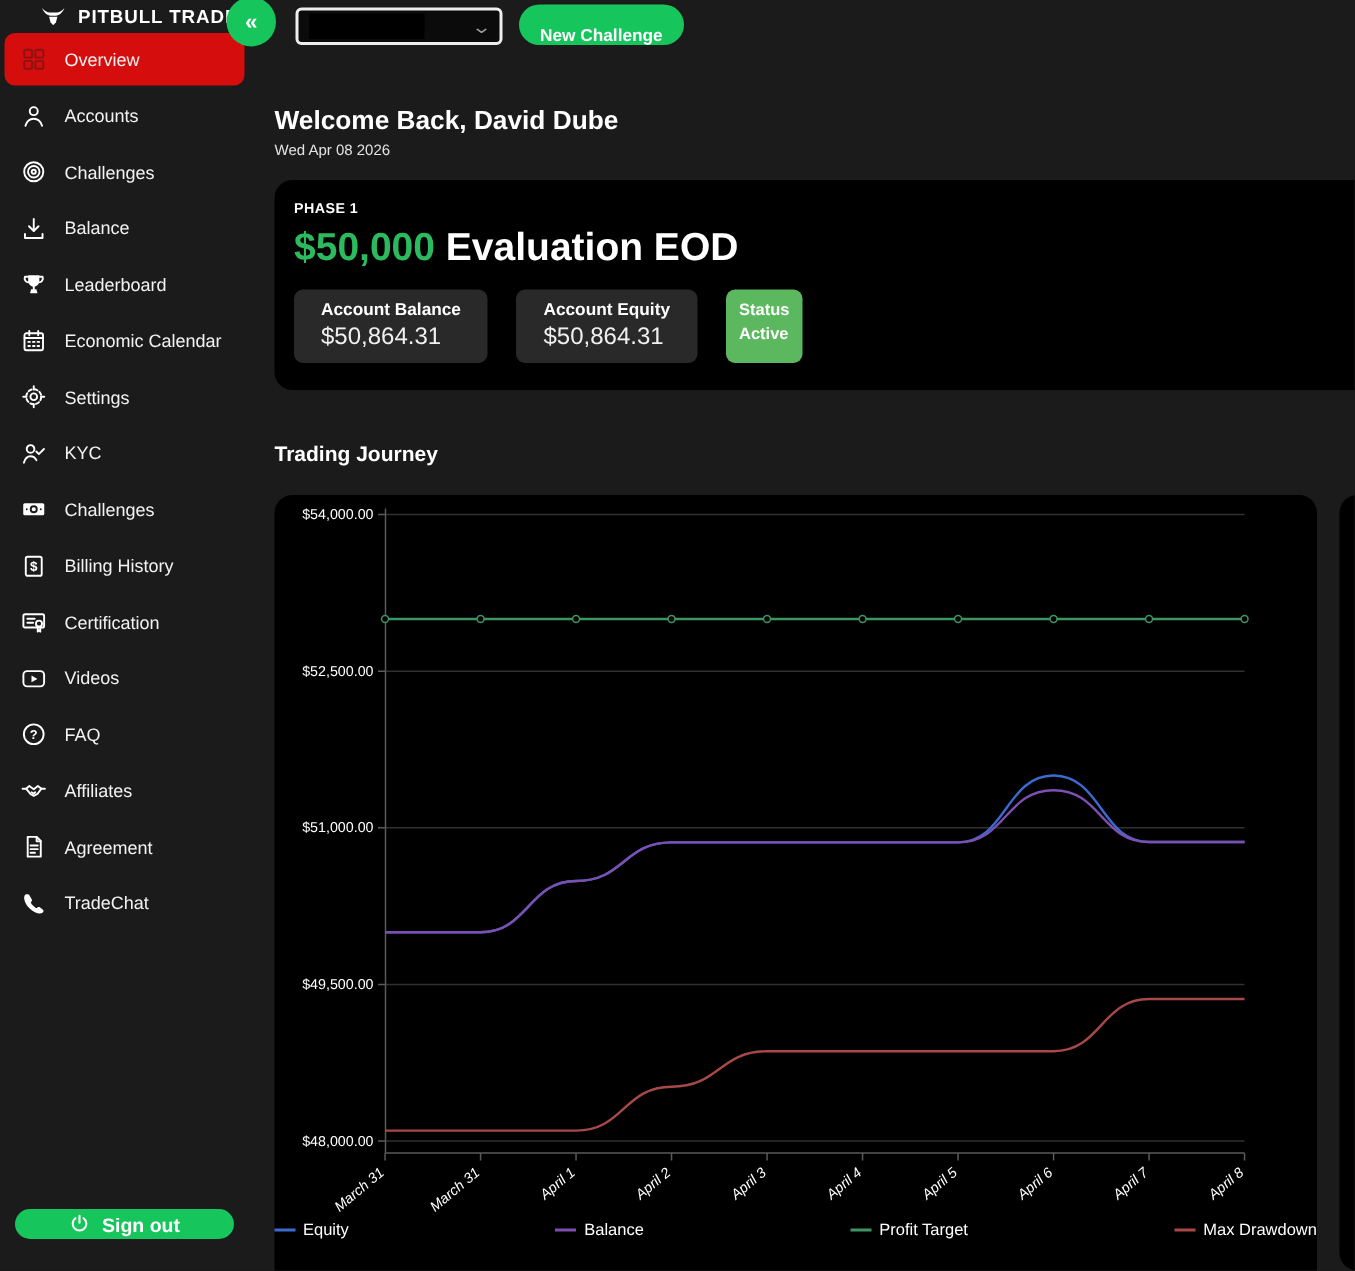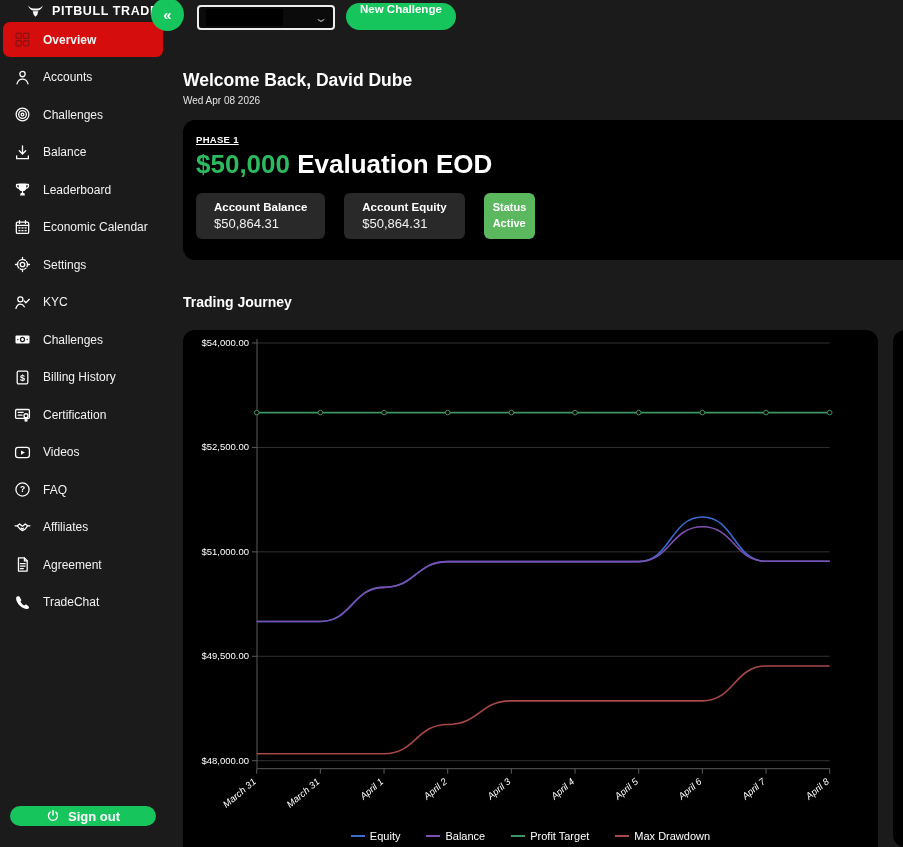--- a/index.html
+++ b/index.html
@@ -21,73 +21,73 @@
     background:var(--button-green,#17c55d); display:flex; align-items:center; justify-content:center;
     font-size:15px; font-weight:bold; color:#fff; cursor:pointer; z-index:5;
   }
   .nav { position:absolute; top:22px; left:0; right:0; display:flex; flex-direction:column; }
   .nav-item {
     display:flex; align-items:center; gap:12px; height:35px; margin:0 3px 2.5px 3px;
     padding-left:11px; border-radius:7px; font-size:12px; color:#f2f2f2; cursor:pointer;
   }
   .nav-item .icon { width:17px; height:17px; display:flex; }
   .nav-item .icon svg { width:17px; height:17px; }
-  .nav-item.active { background:var(--accent-red,#d60d0d); font-weight:bold; }
+  .nav-item.active { background:var(--accent-red,#d60d0d); font-weight:normal; }
   .nav-item.active .icon svg { stroke:#8a1212; }
   .signout-btn {
     position:absolute; left:10px; bottom:21px; width:146px; height:20px; border-radius:15px;
     background:var(--button-green,#17c55d); display:flex; align-items:center; justify-content:center;
     gap:8px; font-size:13px; font-weight:bold; cursor:pointer;
   }
   .signout-btn svg { width:14px; height:14px; }
   
   .account-select {
     position:absolute; left:197px; top:5px; width:138px; height:25px;
     border:2px solid #eee; border-radius:4px; background:#0b0b0b;
     display:flex; align-items:center; justify-content:space-between; padding:0 7px; cursor:pointer;
   }
   .redacted-box { width:77px; height:17px; background:#000; }
   .chevron { color:#9a9a9a; font-size:12px; line-height:1; transform:scaleX(1.4); }
   .new-challenge-btn {
     position:absolute; left:346px; top:3px; height:27px; padding:0 14px; border-radius:14px;
-    background:var(--button-green,#17c55d); display:flex; align-items:flex-start;
+    background:var(--button-green,#17c55d); display:flex; align-items:flex-end;
     font-size:11.5px; font-weight:bold; color:#fff; cursor:pointer;
   }
   
   .welcome { position:absolute; left:183px; top:70px; font-size:17.5px; font-weight:bold; }
   .date { position:absolute; left:183px; top:95px; font-size:10px; color:#e3e3e3; }
   
   .phase-card {
     position:absolute; left:183px; top:120px; right:-14px; height:140px;
     background:var(--card-bg,#000); border-radius:12px; padding:14px 13px;
   }
-  .phase-label { font-size:9.5px; font-weight:bold; letter-spacing:.3px;text-decoration:underline; }
+  .phase-label { font-size:9.5px; font-weight:bold; letter-spacing:.3px; }
   .phase-headline { margin-top:4px; font-size:26px; font-weight:bold; }
   .phase-amount { color:var(--amount-green,#2cba5e); }
   .stats-row { display:flex; gap:19px; margin-top:13px; }
   .stat-box { background:var(--stat-box-bg,#292929); border-radius:6px; padding:8px 18px; min-height:44px; }
   .stat-label { font-size:11.5px; font-weight:bold; }
-  .stat-value { font-size:13px; margin-top:3px; color:#f0f0f0; }
+  .stat-value { font-size:16px; margin-top:3px; color:#f0f0f0; }
   .status-box {
     background:var(--status-green,#5cb85f); border-radius:6px; padding:7px 9px;
     font-size:11px; font-weight:bold; line-height:1.45;
   }
   
   .section-title { position:absolute; left:183px; top:294px; font-size:14px; font-weight:bold; }
   .chart-card {
     position:absolute; left:183px; top:330px; width:695px; height:540px;
     background:var(--card-bg,#000); border-radius:12px;
   }
   .edge-card {
     position:absolute; left:893px; top:330px; width:30px; height:517px;
     background:var(--card-bg,#000); border-radius:12px;
   }
   .chart-svg { position:absolute; left:0; top:0; }
   .legend {
-    position:absolute; left:0; right:0; top:500px; display:flex; justify-content:center; gap:26px;
+    position:absolute; left:0; right:0; top:484px; display:flex; justify-content:space-between; gap:26px;
   }
   .legend-item { display:flex; align-items:center; gap:5px; font-size:11px; color:#fff; cursor:pointer; }
   .legend-dash { width:14px; height:2.5px; display:inline-block; }
 </style>
 </head>
 <body>
 
 <div class="sidebar">
   <div class="logo-row">
     <svg viewBox="0 0 16 16">

